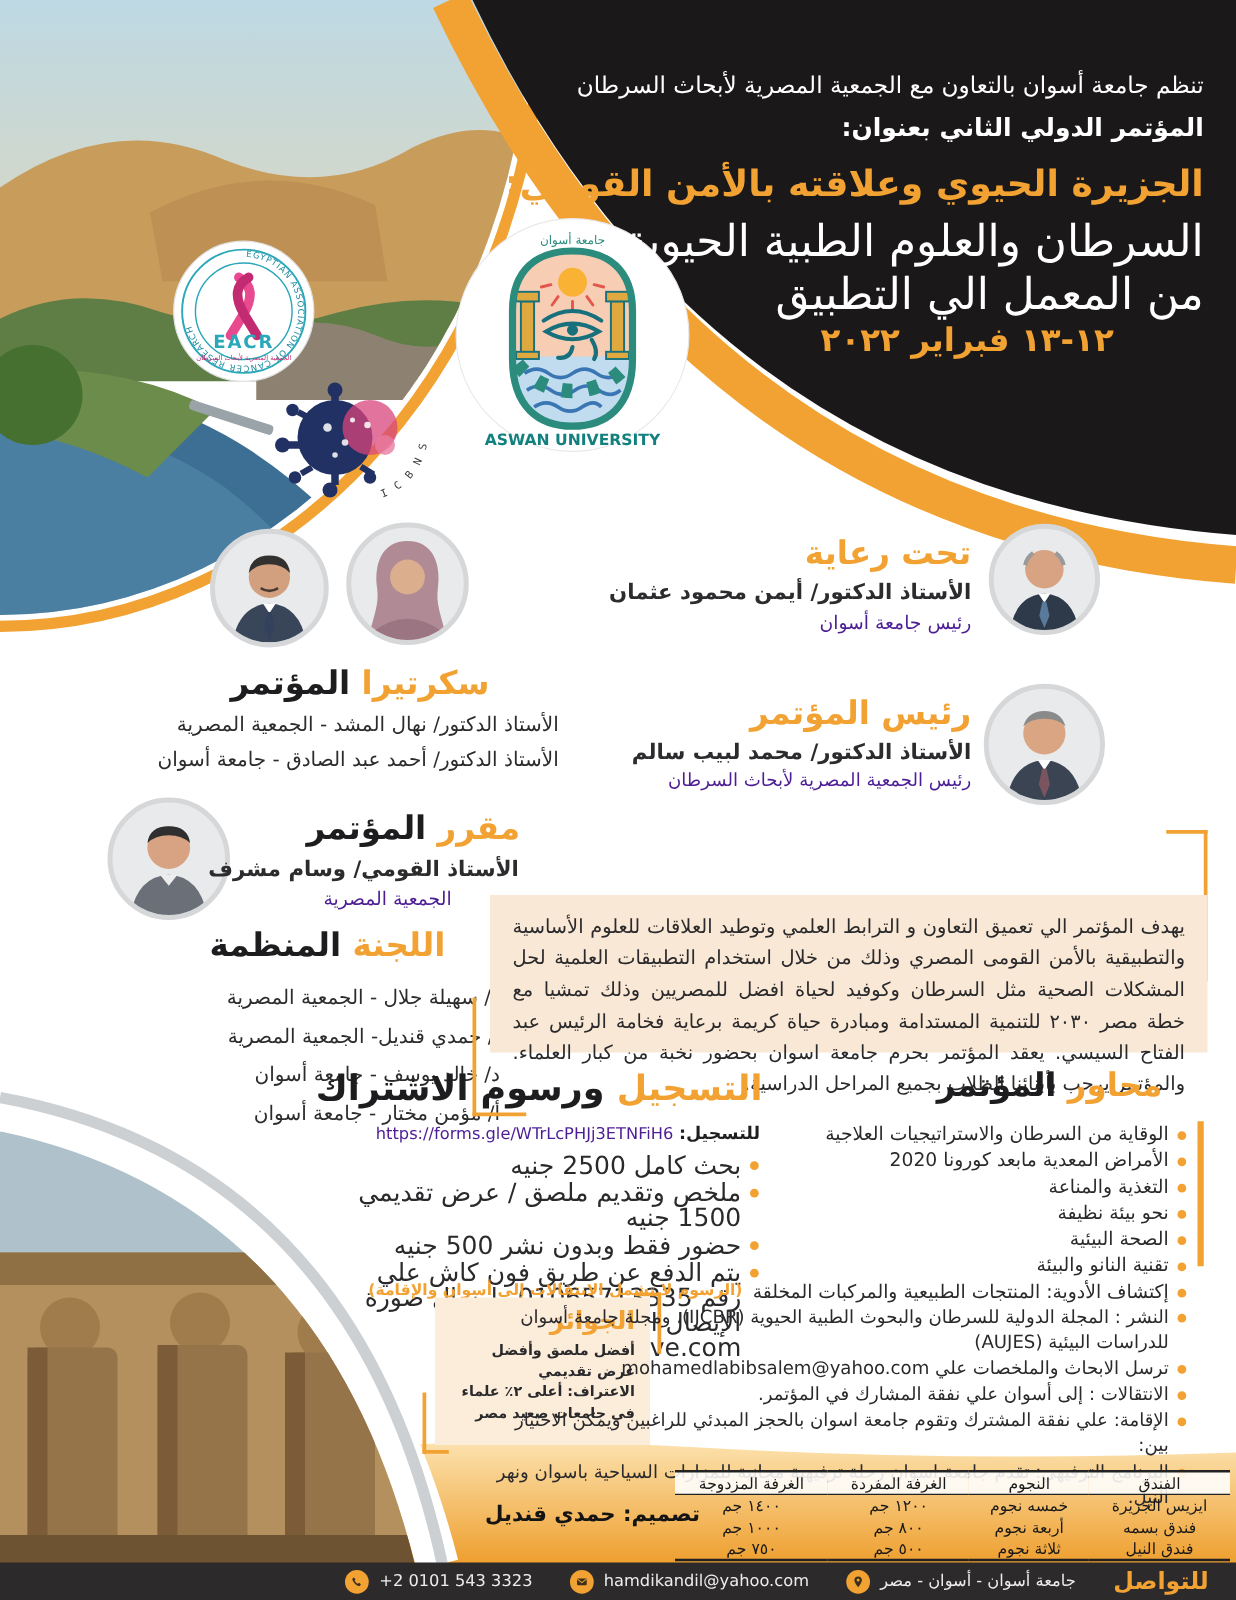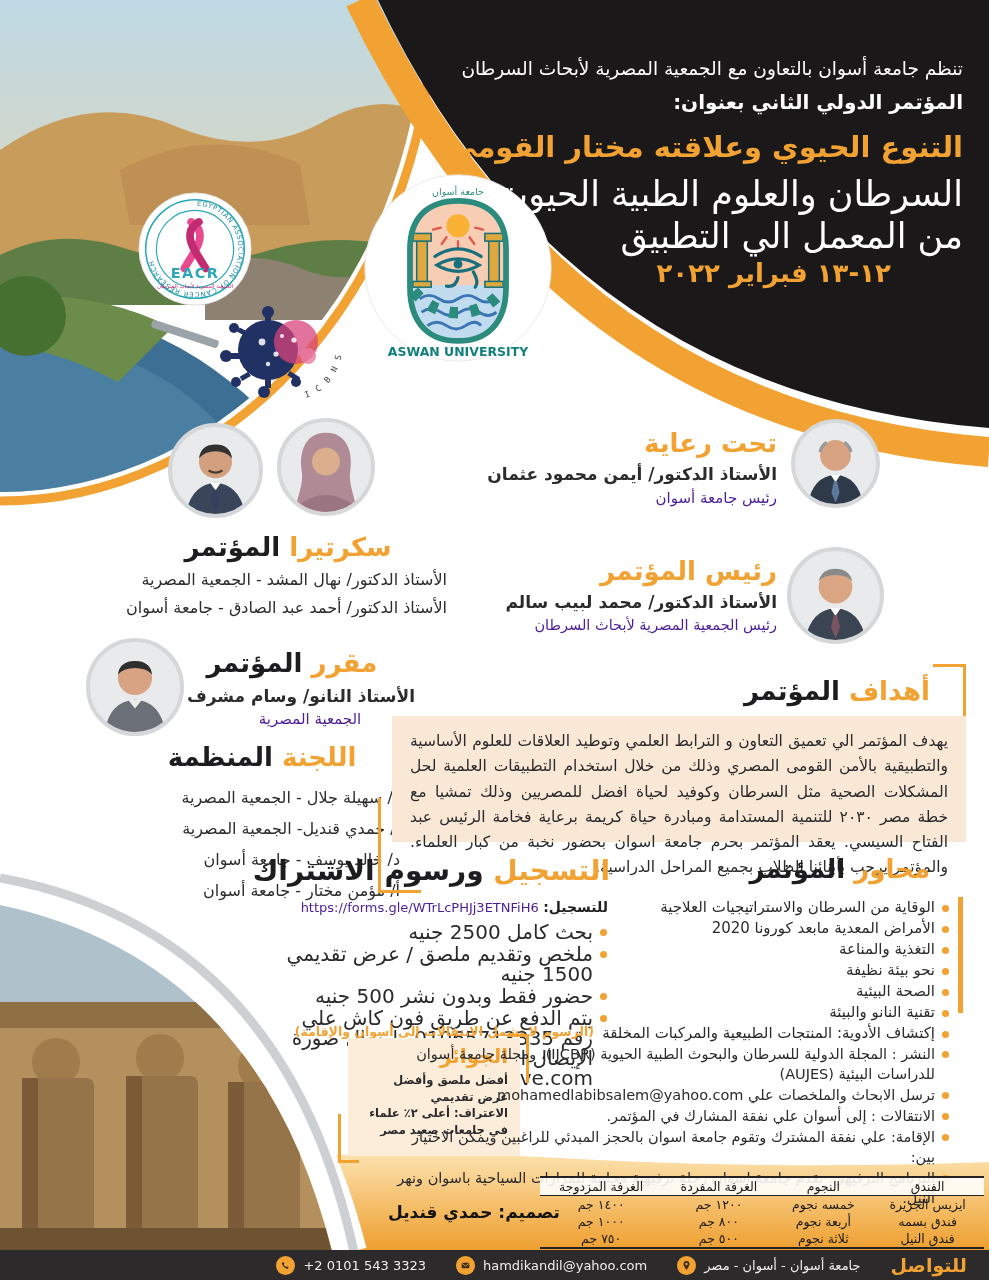--- a/index.html
+++ b/index.html
@@ -233,21 +233,21 @@
         <rect x="128" y="114" width="19" height="6"></rect>
     </g>
     <path d="M100,30 C70,30 50,46 50,80 L50,120 C50,160 72,176 100,176 C128,176 150,160 150,120 L150,80 C150,46 130,30 100,30 Z" fill="none" stroke="#2B8C7E" stroke-width="6"></path>
     <path d="M54,124 A58,58 0 0 0 146,124" fill="none" stroke="#2B8C7E" stroke-width="12" stroke-dasharray="9 13"></path>
     <text x="100" y="24" text-anchor="middle" font-size="10" fill="#2B8C7E" font-family="DejaVu Sans, sans-serif">جامعة أسوان</text>
     <text x="100" y="192" text-anchor="middle" font-size="13" font-weight="bold" fill="#12807E" font-family="DejaVu Sans, sans-serif">ASWAN UNIVERSITY</text>
   </svg>
 
   <div class="abs hdr hdr-org nowrap">تنظم جامعة أسوان بالتعاون مع الجمعية المصرية لأبحاث السرطان</div>
   <div class="abs hdr hdr-series nowrap">المؤتمر الدولي الثاني بعنوان:</div>
-  <div class="abs hdr hdr-title-accent nowrap">التنوع الحيوي وعلاقته مختار القومي:</div>
+  <div class="abs hdr hdr-title-accent nowrap">الجزيرة الحيوي وعلاقته بالأمن القومي:</div>
   <div class="abs hdr hdr-title hdr-t1 nowrap">السرطان والعلوم الطبية الحيوية</div>
   <div class="abs hdr hdr-title hdr-t2 nowrap">من المعمل الي التطبيق</div>
   <div class="abs hdr-date rtl abs nowrap" style="position: absolute; right: 98px; top: 258px;">١٢-١٣ فبراير ٢٠٢٢</div>
 
   <div class="avatar" style="left:791px;top:419px;width:89px;height:89px">
     <svg viewBox="0 0 100 100">
         <circle cx="50" cy="40" r="19" fill="#D7A383"></circle>
         <path d="M31,36 a19,19 0 0 1 8,-12 M69,36 a19,19 0 0 0 -8,-12" stroke="#9a9a9a" stroke-width="4" fill="none"></path>
         <path d="M16,100 Q22,66 50,64 Q78,66 84,100 Z" fill="#2E3A4A"></path>
         <path d="M44,64 L50,73 L56,64 Z" fill="#fff"></path>
@@ -298,42 +298,38 @@
   </div>
 
   <div class="avatar" style="left:86px;top:638px;width:98px;height:98px">
     <svg viewBox="0 0 100 100">
         <circle cx="50" cy="40" r="19" fill="#D7A383"></circle>
         <path d="M31,36 q2,-15 19,-15 q17,0 19,15 q-7,-7 -19,-7 q-12,0 -19,7" fill="#2F2F2F"></path>
         <path d="M16,100 Q22,66 50,64 Q78,66 84,100 Z" fill="#6B7078"></path>
         <path d="M42,64 L50,74 L58,64 Z" fill="#EDEDED"></path>
       </svg>
   </div>
-  <div class="sec-h" style="left:184px;top:648px;width:216px;text-align:center">
+  <div class="sec-h" style="left:200px;top:648px;width:216px;">
     <span class="accent">مقرر</span>
     <span>المؤتمر</span>
   </div>
-  <div class="p-name" style="right:574px;top:686px;font-weight:bold">الأستاذ النانو/ وسام مشرف</div>
+  <div class="p-name" style="right:574px;top:686px;font-weight:bold">الأستاذ القومي/ وسام مشرف</div>
   <div class="p-title" style="left:240px;top:710px;width:140px;text-align:center">الجمعية المصرية</div>
 
   <div class="sec-h" style="left:122px;top:742px;width:280px;text-align:center">
     <span class="accent">اللجنة</span>
     <span>المنظمة</span>
   </div>
   <div class="abs" style="right:589px;top:788px">
     <div class="m-line" style="margin-bottom:12px">د/ سهيلة جلال - الجمعية المصرية</div>
     <div class="m-line" style="margin-bottom:12px">أ/ حمدي قنديل- الجمعية المصرية</div>
     <div class="m-line" style="margin-bottom:12px">د/ خالد يوسف - جامعة أسوان</div>
     <div class="m-line">أ/ مؤمن مختار - جامعة أسوان</div>
   </div>
 
-  <div class="sec-h" style="right:59px;top:676px">
-    <span class="accent">أهداف</span>
-    <span>المؤتمر</span>
-  </div>
   <div class="lbr" style="left:933px;top:664px;width:30px;height:118px;border-top-width:3px;border-right-width:3px"></div>
   <div class="abs goals-box">يهدف المؤتمر الي تعميق التعاون و الترابط العلمي وتوطيد العلاقات للعلوم الأساسية والتطبيقية بالأمن القومى المصري وذلك من خلال استخدام التطبيقات العلمية لحل المشكلات الصحية مثل السرطان وكوفيد لحياة افضل للمصريين وذلك تمشيا مع خطة مصر ٢٠٣٠ للتنمية المستدامة ومبادرة حياة كريمة برعاية فخامة الرئيس عبد الفتاح السيسي. يعقد المؤتمر بحرم جامعة اسوان بحضور نخبة من كبار العلماء. والمؤتمر يرحب بأبنائنا الطلاب بجميع المراحل الدراسية.</div>
   <div class="lbr" style="left:378px;top:798px;width:40px;height:92px;border-left-width:3px;border-bottom-width:3px"></div>
 
   <div class="sec-h" style="right:59px;top:854px">
     <span class="accent">محاور</span>
     <span>المؤتمر</span>
   </div>
   <div class="tbar"></div>
   <ul class="blist topics-list">

